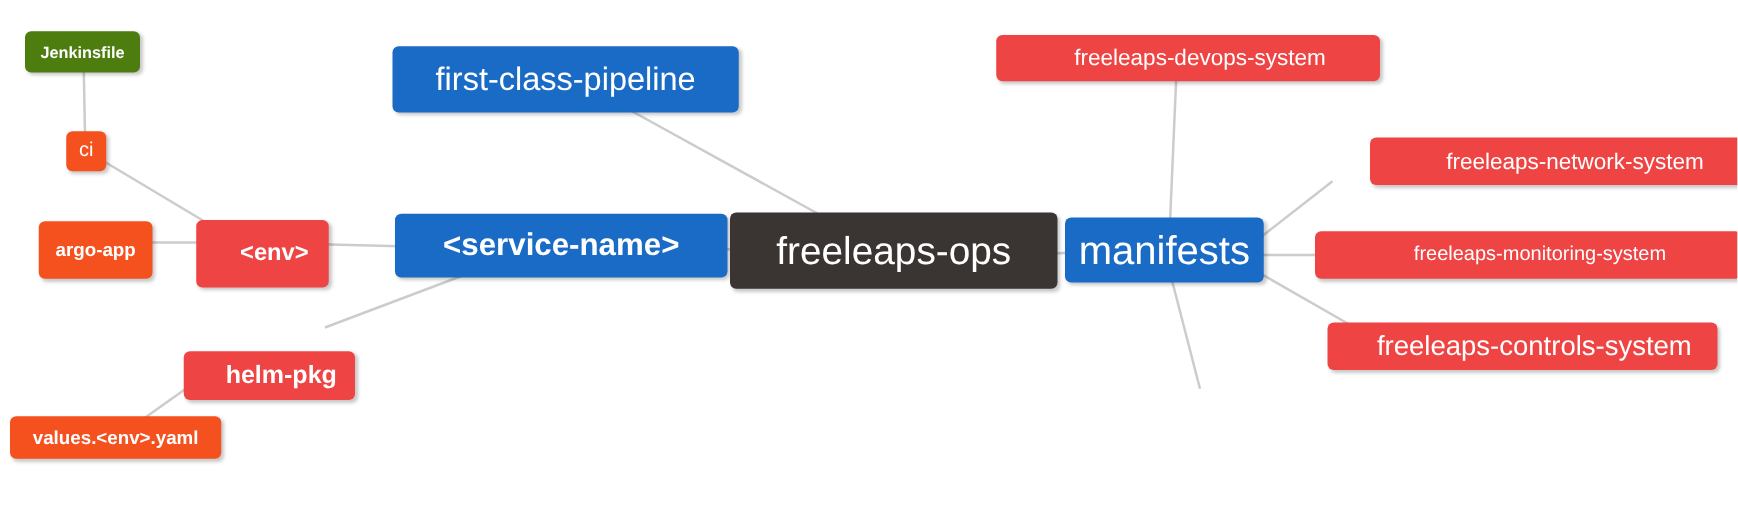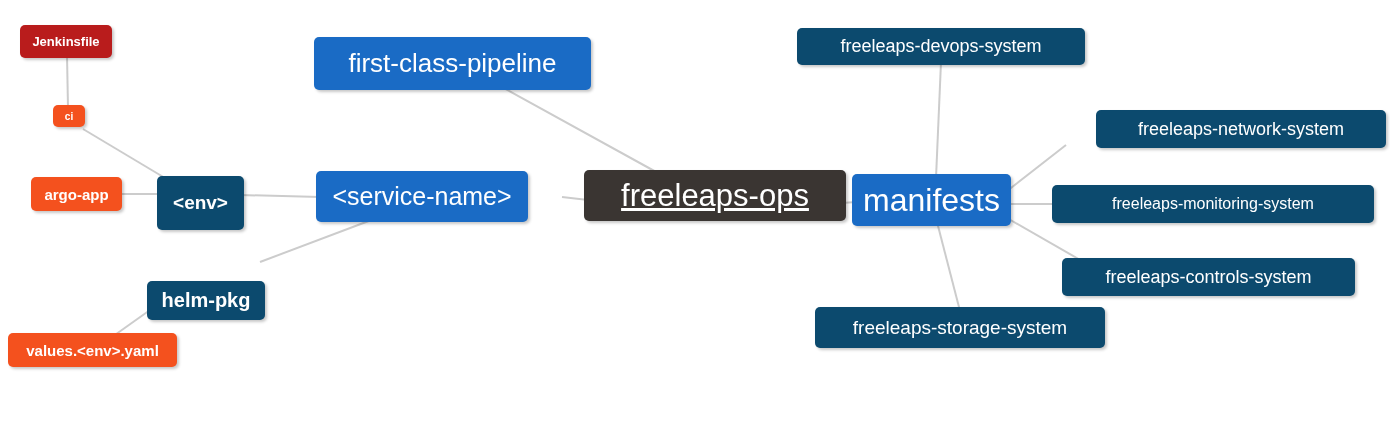--- a/index.html
+++ b/index.html
@@ -22,40 +22,40 @@
     display: flex;
     align-items: center;
     justify-content: center;
     color: #ffffff;
     white-space: nowrap;
     border-radius: 5px;
     box-shadow: 2px 2px 3px rgba(0,0,0,0.22);
     cursor: pointer;
     user-select: none;
   }
-  .c-orange { background: #b91c1c; }
+  .c-orange { background: #4d7c0f; }
   .c-red    { background: #F4511E; }
-  .c-green  { background: #0c4a6e; }
+  .c-green  { background: #ef4444; padding-left: 19px; }
   .c-blue   { background: #1A6BC5; }
   .c-dark   { background: #3A3532; }
 
   #n-jenkinsfile { left: 20px;  top: 25px;  width: 92px;  height: 33px; font-size: 13px; font-weight: 700; }
-  #n-ci          { left: 53px;  top: 105px; width: 32px;  height: 22px; font-size: 10px; font-weight: 700; }
-  #n-argo-app    { left: 31px;  top: 177px; width: 91px;  height: 34px; font-size: 15px; font-weight: 700; }
+  #n-ci          { left: 53px;  top: 105px; width: 32px;  height: 32px; font-size: 16px; font-weight: 400; }
+  #n-argo-app    { left: 31px;  top: 177px; width: 91px;  height: 46px; font-size: 15px; font-weight: 700; }
   #n-env         { left: 157px; top: 176px; width: 87px;  height: 54px; font-size: 19px; font-weight: 700; }
   #n-helm-pkg    { left: 147px; top: 257px; width: 118px; height: 39px; font-size: 20px; font-weight: 700; margin-top: 24px; }
   #n-values      { left: 8px;   top: 333px; width: 169px; height: 34px; font-size: 15px; font-weight: 700; text-align: center; }
   #n-first-class-pipeline { left: 314px; top: 37px;  width: 277px; height: 53px; font-size: 26px; font-weight: 400; text-align: right; }
-  #n-service-name         { left: 316px; top: 171px; width: 212px; height: 51px; font-size: 25px; font-weight: 400; }
-  #n-freeleaps-ops        { left: 584px; top: 170px; width: 262px; height: 51px; font-size: 31px; font-weight: 400; text-decoration: underline; }
+  #n-service-name         { left: 316px; top: 171px; width: 266px; height: 51px; font-size: 25px; font-weight: 700; }
+  #n-freeleaps-ops        { left: 584px; top: 170px; width: 262px; height: 61px; font-size: 31px; font-weight: 400; }
   #n-manifests            { left: 852px; top: 174px; width: 159px; height: 52px; font-size: 32px; font-weight: 400; }
   #n-devops-system     { left: 797px;  top: 28px;  width: 288px; height: 37px; font-size: 18px; font-weight: 400; }
   #n-network-system    { left: 1096px; top: 110px; width: 290px; height: 38px; font-size: 18px; font-weight: 400; }
   #n-monitoring-system { left: 1052px; top: 185px; width: 322px; height: 38px; font-size: 16px; font-weight: 400; }
-  #n-controls-system   { left: 1062px; top: 258px; width: 293px; height: 38px; font-size: 18px; font-weight: 400; }
+  #n-controls-system   { left: 1062px; top: 258px; width: 293px; height: 38px; font-size: 22px; font-weight: 400; }
   #n-storage-system    { left: 815px;  top: 307px; width: 290px; height: 41px; font-size: 19px; font-weight: 400; }
 </style>
 </head>
 <body>
 
 <div class="stage">
 
   <svg class="edges" width="1390" height="421" viewBox="0 0 1390 421" stroke="#CCCCCC" stroke-width="2" fill="none">
     <line x1="67" y1="55" x2="68" y2="108"></line>
     <line x1="83" y1="129" x2="170" y2="181"></line>
@@ -94,15 +94,14 @@
   <div class="node c-blue" id="n-manifests">manifests</div>
 
   <div class="node c-green" id="n-devops-system">freeleaps-devops-system</div>
 
   <div class="node c-green" id="n-network-system">freeleaps-network-system</div>
 
   <div class="node c-green" id="n-monitoring-system">freeleaps-monitoring-system</div>
 
   <div class="node c-green" id="n-controls-system">freeleaps-controls-system</div>
 
-  <div class="node c-green" id="n-storage-system">freeleaps-storage-system</div>
 
 </div>
 
 </body></html>

